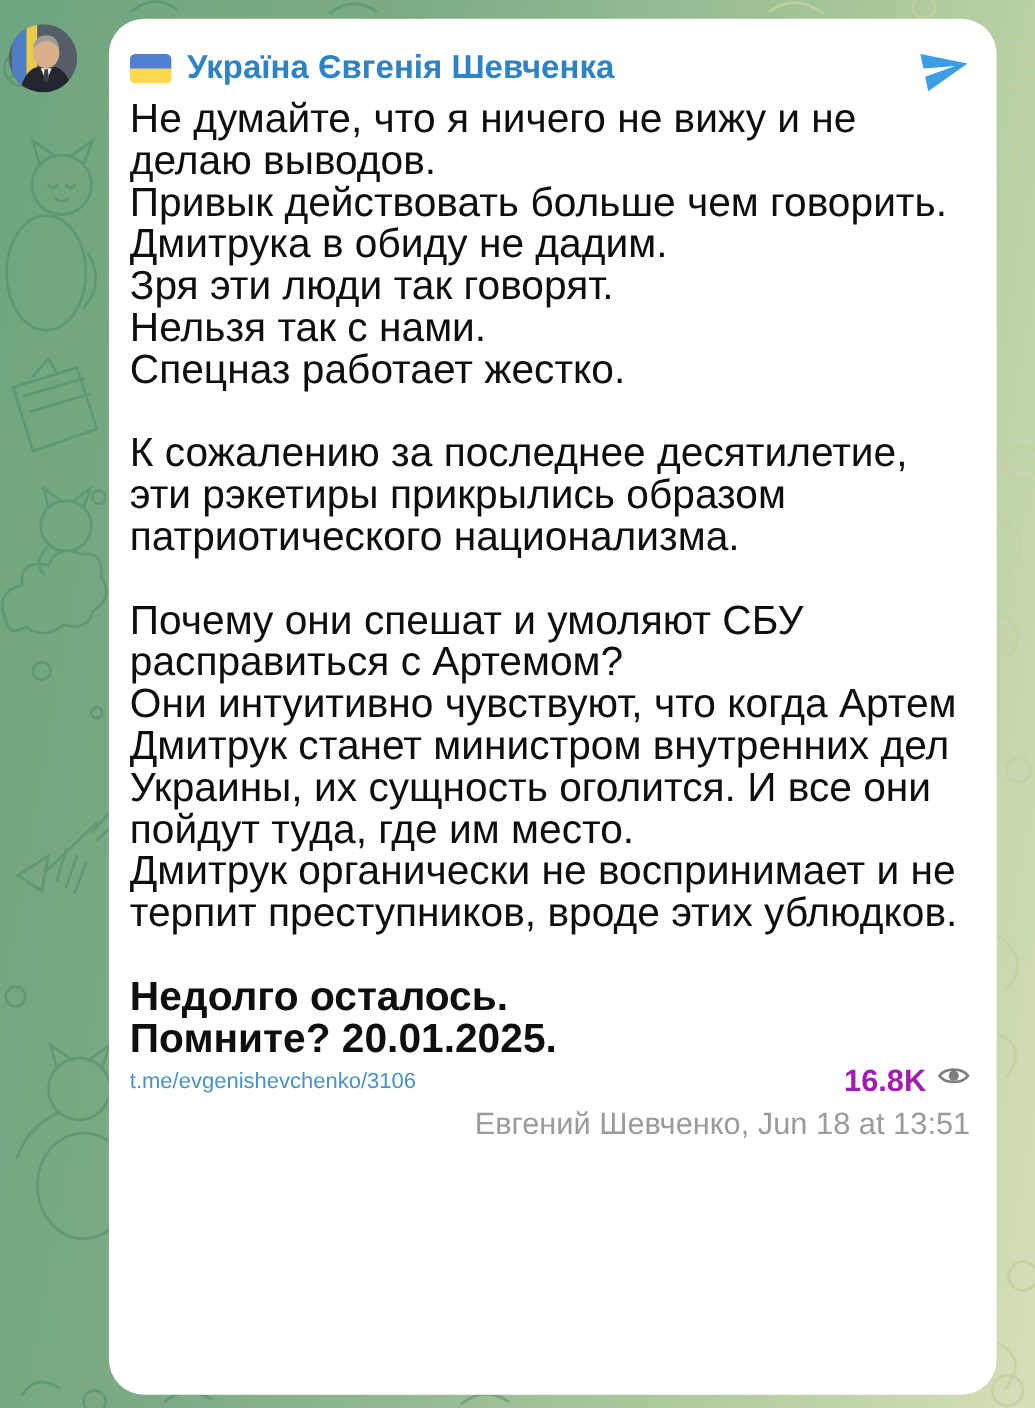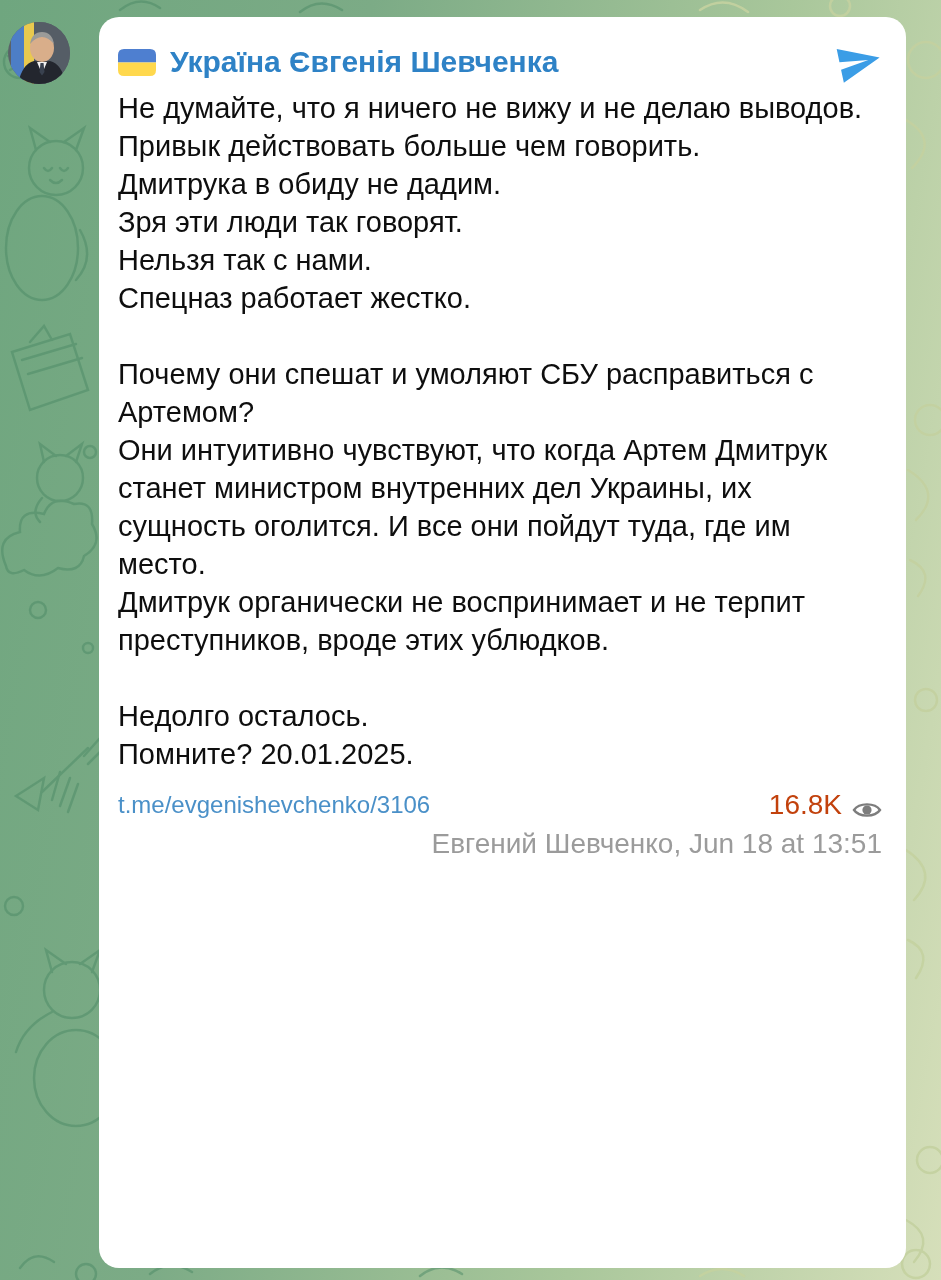--- a/index.html
+++ b/index.html
@@ -8,36 +8,36 @@
     background:linear-gradient(100deg, #6fa67f 0%, #7cab86 32%, #a9c79b 68%, #d6dfba 100%);
     font-family:"Liberation Sans", sans-serif;
   }
   .bg-doodles { position:absolute; left:0; top:0; pointer-events:none; }
   .avatar {
     position:absolute; left:8px; top:22px; width:62px; height:62px;
     border-radius:50%; overflow:hidden; cursor:pointer;
   }
   .card {
     position:absolute; left:99px; top:17px; width:807px; height:1251px;
-    background:#ffffff; border-radius:20px; box-sizing:border-box;
+    background:#ffffff; border-radius:32px; box-sizing:border-box;
     padding:22px 24px 0 19px; overflow:hidden;
   }
   .header { display:flex; align-items:center; height:46px; margin-bottom:4px; }
   .flag-icon { flex:0 0 auto; margin-right:14px; display:flex; }
   .channel-title {
     font-size:30px; font-weight:bold; color:#2e82c6; flex:1 1 auto;
     white-space:nowrap; overflow:hidden; cursor:pointer;
   }
   .plane-icon { flex:0 0 auto; margin-left:12px; display:flex; cursor:pointer; }
-  .msg { font-size:29px; line-height:38px; color:#0e0e0e; }
+  .msg { font-size:37px; line-height:38px; color:#0e0e0e; }
   .msg p { margin:0 0 38px 0; white-space:pre-line; }
-  .msg p:last-child { margin-bottom:16px; }
+  .msg p:last-child { margin-bottom:4px;font-weight:bold; }
   .link-row { display:flex; align-items:center; justify-content:space-between; margin-top:4px; }
-  .post-link { color:#4a90c8; font-size:24px; text-decoration:none; cursor:pointer; }
-  .views { display:flex; align-items:flex-end; gap:10px; color:#c2410c; font-size:28px; }
+  .post-link { color:#4a90c8; font-size:20px; text-decoration:none; cursor:pointer; }
+  .views { display:flex; align-items:flex-start; gap:10px; color:#a21caf; font-size:28px;font-weight:bold; }
   .byline { text-align:right; color:#9b9b9b; font-size:28px; margin-top:6px; line-height:34px; }
 </style>
 </head>
 <body>
 
 <svg class="bg-doodles" width="941" height="1280" viewBox="0 0 941 1280">
   <g stroke="#4c8a66" stroke-width="2.5" fill="none" opacity="0.5" stroke-linecap="round">
     <circle cx="20" cy="62" r="16"></circle>
     <path d="M8 56 Q20 48 32 58 M10 70 Q22 62 33 68"></path>
     <path d="M120 10 Q140 -6 160 8 M300 12 Q320 -4 342 10"></path>
@@ -116,20 +116,21 @@
     </span>
   </div>
 
   <div class="msg">
     <p>Не думайте, что я ничего не вижу и не делаю выводов.
 Привык действовать больше чем говорить.
 Дмитрука в обиду не дадим.
 Зря эти люди так говорят.
 Нельзя так с нами.
 Спецназ работает жестко.</p>
+    <p>К сожалению за последнее десятилетие, эти рэкетиры прикрылись образом патриотического национализма.</p>
     <p>Почему они спешат и умоляют СБУ расправиться с Артемом?
 Они интуитивно чувствуют, что когда Артем Дмитрук станет министром внутренних дел Украины, их сущность оголится. И все они пойдут туда, где им место.
 Дмитрук органически не воспринимает и не терпит преступников, вроде этих ублюдков.</p>
     <p>Недолго осталось.
 Помните? 20.01.2025.</p>
   </div>
 
   <div class="link-row">
     <a class="post-link">t.me/evgenishevchenko/3106</a>
     <span class="views">

